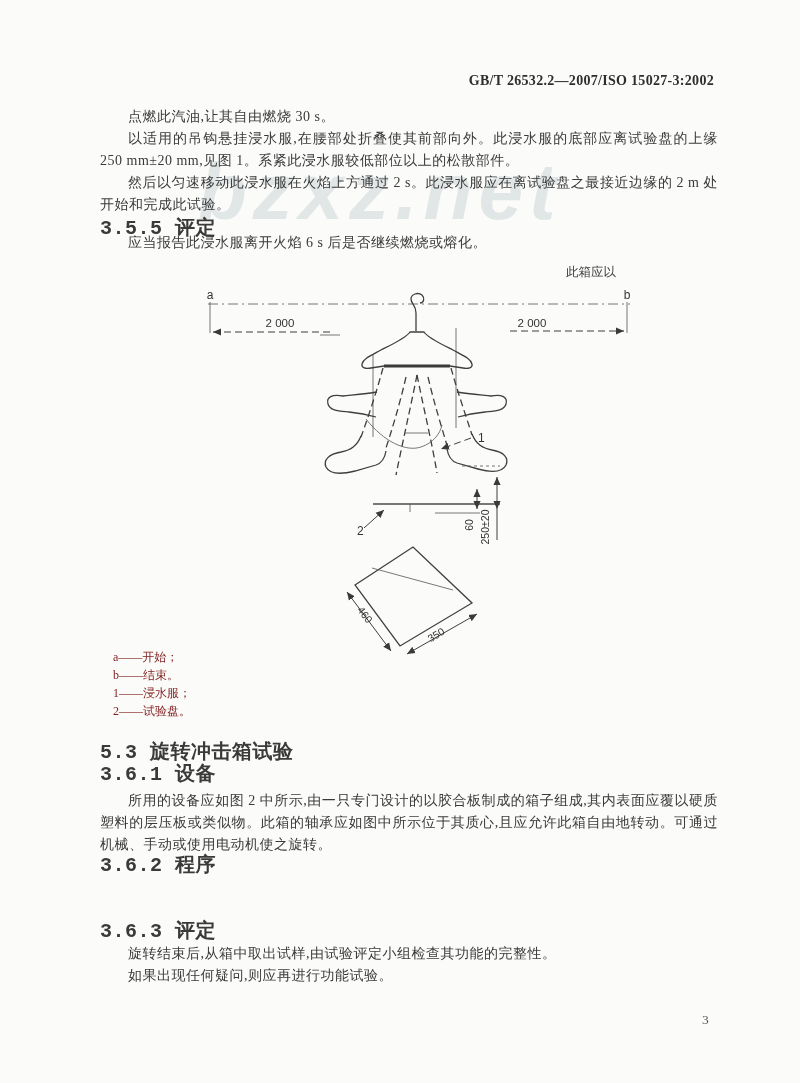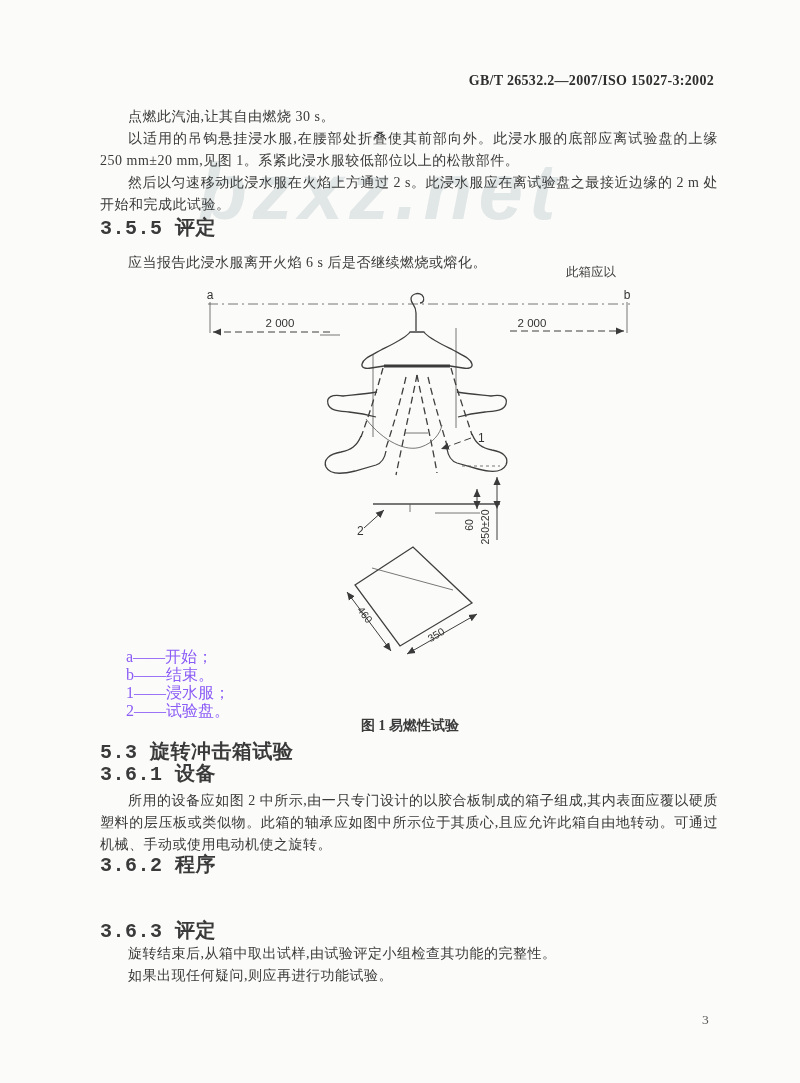--- a/index.html
+++ b/index.html
@@ -18,21 +18,21 @@
     text-align:justify;letter-spacing:0.5px;
   }
   .indent{text-indent:2em;}
   .heading{font-weight:bold;font-size:20px;line-height:22px;font-family:Liberation Mono, monospace;}
   .header-std{
     top:73px;right:86px;
     font-weight:bold;font-size:14px;letter-spacing:0.3px;
     color:#2e2e2e;
   }
   .units-note{top:264px;left:566px;font-size:12.5px;}
-  .legend{top:648px;left:126px;font-size:16px;line-height:18px;color:#8b5cf6;}
+  .legend{top:648px;left:113px;font-size:12px;line-height:18px;color:#7f1d1d;}
   .legend div{white-space:pre;}
   .fig-caption{top:717px;left:100px;width:620px;text-align:center;font-weight:bold;font-size:14px;}
   .page-num{top:1012px;left:702px;font-size:13.5px;color:#555;}
   .watermark{
     position:absolute;top:146px;left:198px;z-index:1;
     font-family:"Liberation Sans","DejaVu Sans",sans-serif;
     font-weight:bold;font-style:italic;
     font-size:80px;letter-spacing:6px;
     color:#cdd5d8;opacity:0.55;
     user-select:none;
@@ -52,21 +52,21 @@
 <div class="page">
 
   <div class="watermark">bzxz.net</div>
 
   <div class="abs header-std">GB/T 26532.2—2007/ISO 15027-3:2002</div>
 
   <div class="abs body-text indent" style="top:106px;">点燃此汽油,让其自由燃烧 30 s。</div>
   <div class="abs body-text indent" style="top:128px;">以适用的吊钩悬挂浸水服,在腰部处折叠使其前部向外。此浸水服的底部应离试验盘的上缘 250 mm±20 mm,见图 1。系紧此浸水服较低部位以上的松散部件。</div>
   <div class="abs body-text indent" style="top:172px;">然后以匀速移动此浸水服在火焰上方通过 2 s。此浸水服应在离试验盘之最接近边缘的 2 m 处开始和完成此试验。</div>
   <div class="abs body-text heading" style="top:218px;">3.5.5  评定</div>
-  <div class="abs body-text indent" style="top:252px;">应当报告此浸水服离开火焰 6 s 后是否继续燃烧或熔化。</div>
+  <div class="abs body-text indent" style="top:232px;">应当报告此浸水服离开火焰 6 s 后是否继续燃烧或熔化。</div>
 
   <div class="abs units-note">此箱应以</div>
 
   <svg class="fig-svg" width="500" height="375" viewBox="0 0 500 375">
     <defs>
       <marker id="arr" viewBox="0 0 10 10" refX="9" refY="5" markerWidth="9" markerHeight="9" orient="auto-start-reverse">
         <path d="M0,1 L9,5 L0,9 z" fill="#3a3a3a"></path>
       </marker>
     </defs>
 
@@ -155,21 +155,20 @@
     </g>
   </svg>
 
   <div class="abs legend">
     <div>a——开始；</div>
     <div>b——结束。</div>
     <div>1——浸水服；</div>
     <div>2——试验盘。</div>
   </div>
 
-  <div class="abs fig-caption">图 1  易燃性试验</div>
 
   <div class="abs body-text heading" style="top:742px;">5.3  旋转冲击箱试验</div>
   <div class="abs body-text heading" style="top:764px;">3.6.1  设备</div>
   <div class="abs body-text indent" style="top:790px;">所用的设备应如图 2 中所示,由一只专门设计的以胶合板制成的箱子组成,其内表面应覆以硬质塑料的层压板或类似物。此箱的轴承应如图中所示位于其质心,且应允许此箱自由地转动。可通过机械、手动或使用电动机使之旋转。</div>
   <div class="abs body-text heading" style="top:855px;">3.6.2  程序</div>
   <div class="abs body-text heading" style="top:921px;">3.6.3  评定</div>
   <div class="abs body-text indent" style="top:943px;">旋转结束后,从箱中取出试样,由试验评定小组检查其功能的完整性。</div>
   <div class="abs body-text indent" style="top:965px;">如果出现任何疑问,则应再进行功能试验。</div>
 
   <div class="abs page-num">3</div>

